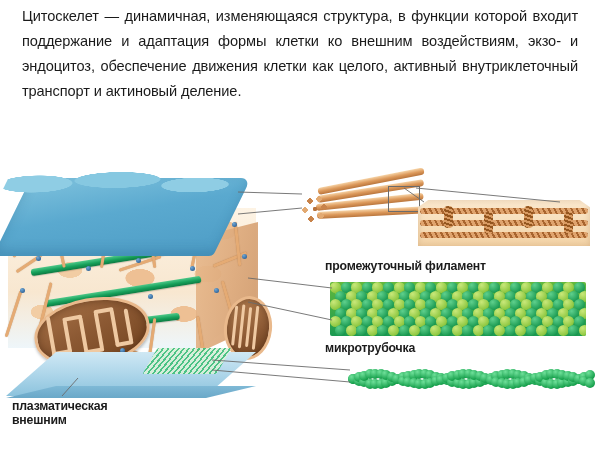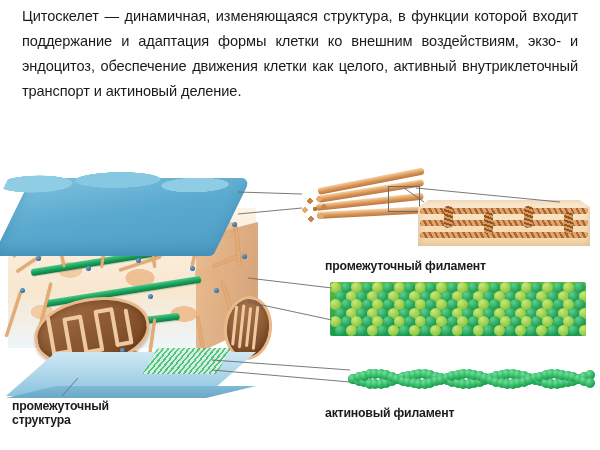--- a/index.html
+++ b/index.html
@@ -567,20 +567,20 @@
         <line x1="248" y1="132" x2="332" y2="150"></line>
 
         <line x1="212" y1="190" x2="350" y2="200"></line>
         <line x1="212" y1="200" x2="350" y2="212"></line>
 
         <line x1="62" y1="226" x2="78" y2="208"></line>
       </g>
     </svg>
 
     <div class="lbl lbl-if" style="top:89px;left:325px;">промежуточный филамент</div>
-    <div class="lbl lbl-ac" style="top:236px;left:325px;">актиновый филамент</div>
+    <div class="lbl lbl-mt" style="top:171px;left:325px;">микротрубочка</div>
     <div class="lbl lbl-pm" style="top:229px;left:12px;">
-      <span>промежуточный</span>
-      <span>структура</span>
+      <span>плазматическая</span>
+      <span>внешним</span>
     </div>
 
   </div>
 </div>
 
 </body></html>

